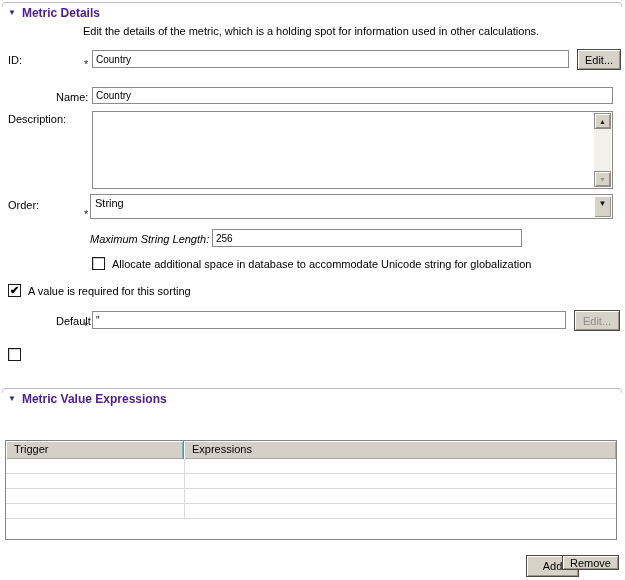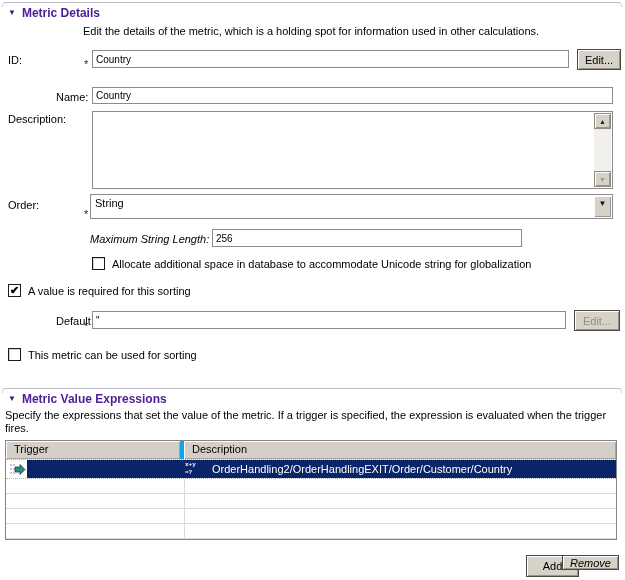--- a/index.html
+++ b/index.html
@@ -41,21 +41,21 @@
 
   .combo { position:absolute; border:1px solid #8b8b8b; background:#fff; }
   .combo .val { position:absolute; left:4px; top:2px; }
   .combo-btn { position:absolute; right:1px; top:1px; bottom:1px; width:17px; background:#d6d2c8;
     box-shadow: inset 1px 1px 0 #fdfdfd, inset -1px -1px 0 #98948c;
     text-align:center; font-size:8px; line-height:16px; color:#111; }
 
   .table { position:absolute; left:5px; top:440px; width:612px; height:100px;
     border:1px solid #848484; background:#fff; }
   .thead { display:flex; height:18px; }
-  .th { background:#d4d0c8; border-right:4px solid #0ea5e9;
+  .th { background:#d4d0c8; border-right:1px solid #0ea5e9;
     box-shadow: inset 1px 1px 0 #fff, inset -1px -1px 0 #a9a59d;
     padding:2px 0 0 8px; font-size:11px; }
   .th.c1 { width:178px; }
   .th.c2 { flex:1; border-right:none; }
   .trow-sel { position:relative; height:20px; background:#fff;
     border-top:1px dotted #b8b884; border-bottom:1px dotted #b8b884; }
   .sel-band { position:absolute; left:21px; right:0; top:0; bottom:0; background:#0a246a; }
   .trigger-ic { position:absolute; left:3px; top:2px; width:17px; height:15px; }
   .expr-ic { position:absolute; left:179px; top:1px; width:18px; height:17px;
     font-size:6px; line-height:8px; color:#fff; font-weight:bold; text-align:left;
@@ -108,61 +108,43 @@
 
   <div class="checkbox checked" style="left:8px; top:284px;">✔</div>
   <div class="lbl" style="left:28px; top:285px;">A value is required for this sorting</div>
 
   <div class="lbl" style="left:8px; top:315px;margin-left:48px;">Default Value:</div>
   <div class="req" style="left:84px; top:320px;">*</div>
   <input class="tin" style="left: 92px; top: 311px; width: 474px; height: 18px;" value="&quot;">
   <button class="btn disabled" style="left:574px; top:310px; width:46px; height:21px;">Edit...</button>
 
   <div class="checkbox" style="left:8px; top:348px;"></div>
-  <div class="lbl" style="left:28px; top:349px;">This metric can be used for sorting</div>
 
   <div class="section-line" style="top:388px;"></div>
 
   <div class="section-header" style="left:8px; top:392px;">
     <span class="collapse-tri">▼</span>
     <span class="section-title">Metric Value Expressions</span>
   </div>
-  <div class="section-sub" style="left:5px; top:409px; width:608px;">Specify the expressions that set the value of the metric. If a trigger is specified, the expression is evaluated when the trigger fires.</div>
 
   <div class="table">
     <div class="thead">
       <div class="th c1">Trigger</div>
-      <div class="th c2">Description</div>
-    </div>
-    <div class="trow-sel">
-      <div class="sel-band"></div>
-      <span class="trigger-ic">
-        <svg width="17" height="15" viewBox="0 0 17 15">
-          <line x1="1" y1="3" x2="7" y2="3" stroke="#8a94c0" stroke-width="1" stroke-dasharray="2,1"></line>
-          <line x1="1" y1="7" x2="6" y2="7" stroke="#8a94c0" stroke-width="1" stroke-dasharray="2,1"></line>
-          <line x1="1" y1="11" x2="7" y2="11" stroke="#8a94c0" stroke-width="1" stroke-dasharray="2,1"></line>
-          <path d="M6 5 L11 5 L11 2.5 L16 7.5 L11 12.5 L11 10 L6 10 Z" fill="#2e8b7a" stroke="#14443c" stroke-width="0.8"></path>
-        </svg>
-      </span>
-      <span class="expr-ic">
-        <div>x+y</div>
-        <div>=?</div>
-      </span>
-      <span class="expr-txt">OrderHandling2/OrderHandlingEXIT/Order/Customer/Country</span>
+      <div class="th c2">Expressions</div>
     </div>
     <div class="trow-empty">
         <div class="colline"></div>
       </div>
     <div class="trow-empty">
         <div class="colline"></div>
       </div>
     <div class="trow-empty">
         <div class="colline"></div>
       </div>
     <div class="trow-empty">
         <div class="colline"></div>
       </div>
   </div>
 
   <button class="btn" style="left:505px; top:555px; width:53px; height:22px;margin-left:21px;">Add</button>
-  <button class="btn" style="left:562px; top:555px; width:57px; height:15px;font-style:italic;">Remove</button>
+  <button class="btn" style="left:562px; top:555px; width:57px; height:15px;">Remove</button>
 
 </div>
 
 </body></html>

